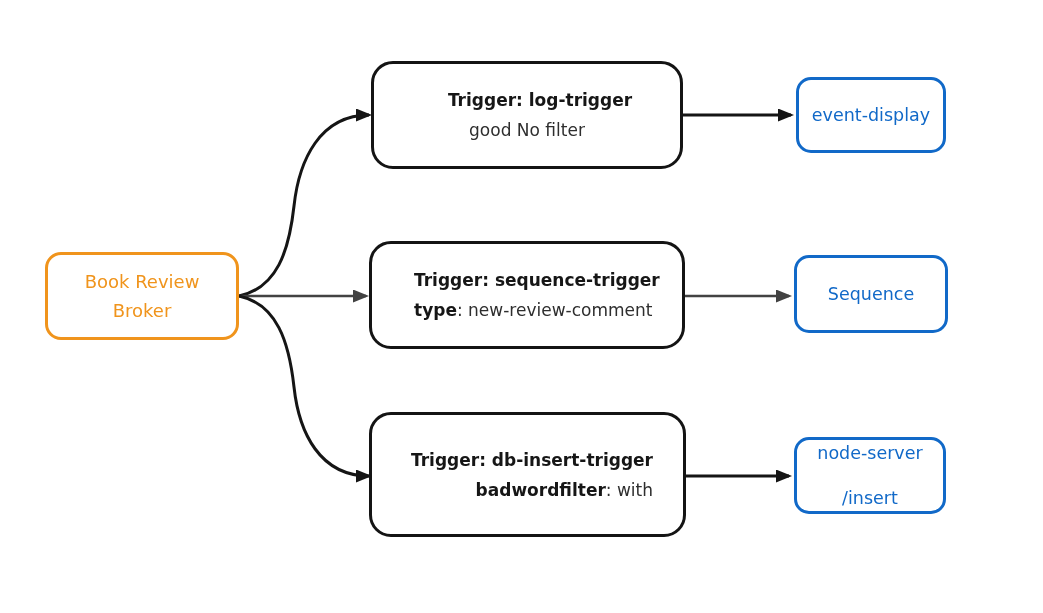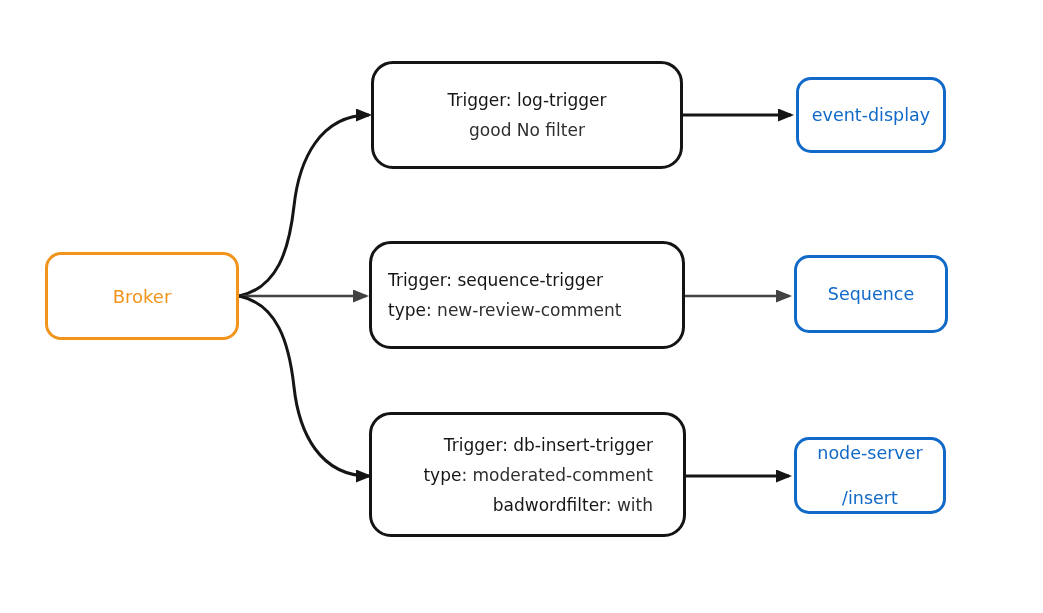--- a/index.html
+++ b/index.html
@@ -39,21 +39,21 @@
     line-height: 29px;
     text-align: center;
   }
   .trigger {
     border: 3px solid #141414;
     border-radius: 22px;
     color: #2e2e2e;
     font-size: 17px;
     line-height: 30px;
   }
-  .trigger .strong { font-weight: normal; color: #161616; }
+  .trigger .strong { font-weight: bold; color: #161616; margin-left: 26px; }
   .trigger-1 {
     left: 371px; top: 61px;
     width: 312px; height: 108px;
     text-align: center;
   }
   .trigger-2 {
     left: 369px; top: 241px;
     width: 316px; height: 108px;
     text-align: left;
     padding-left: 16px;
@@ -92,36 +92,36 @@
     </defs>
     <path d="M 239 296 C 277 288 289 251 294 206 C 299 160 320 115 369 115" fill="none" stroke="#151515" stroke-width="3" marker-end="url(#ah-black)"></path>
     <path d="M 239 296 L 366 296" fill="none" stroke="#424242" stroke-width="2.4" marker-end="url(#ah-gray)"></path>
     <path d="M 239 296 C 277 304 289 342 294 387 C 299 433 320 476 369 476" fill="none" stroke="#151515" stroke-width="3" marker-end="url(#ah-black)"></path>
     <path d="M 683 115 L 791 115" fill="none" stroke="#151515" stroke-width="3" marker-end="url(#ah-black)"></path>
     <path d="M 685 296 L 789 296" fill="none" stroke="#424242" stroke-width="2.4" marker-end="url(#ah-gray)"></path>
     <path d="M 686 476 L 789 476" fill="none" stroke="#151515" stroke-width="3" marker-end="url(#ah-black)"></path>
   </svg>
 
   <div class="node broker">
+    <div>Book Review</div>
     <div>Broker</div>
   </div>
 
   <div class="node trigger trigger-1">
     <div class="strong">Trigger: log-trigger</div>
     <div>good No filter</div>
   </div>
 
   <div class="node trigger trigger-2">
     <div class="strong">Trigger: sequence-trigger</div>
     <div><span class="strong">type</span><span>: new-review-comment</span></div>
   </div>
 
   <div class="node trigger trigger-3">
     <div class="strong">Trigger: db-insert-trigger</div>
-    <div><span class="strong">type</span><span>: moderated-comment</span></div>
     <div><span class="strong">badwordfilter</span><span>: with</span></div>
   </div>
 
   <div class="node sink sink-1">
     <div>event-display</div>
   </div>
 
   <div class="node sink sink-2">
     <div>Sequence</div>
   </div>

